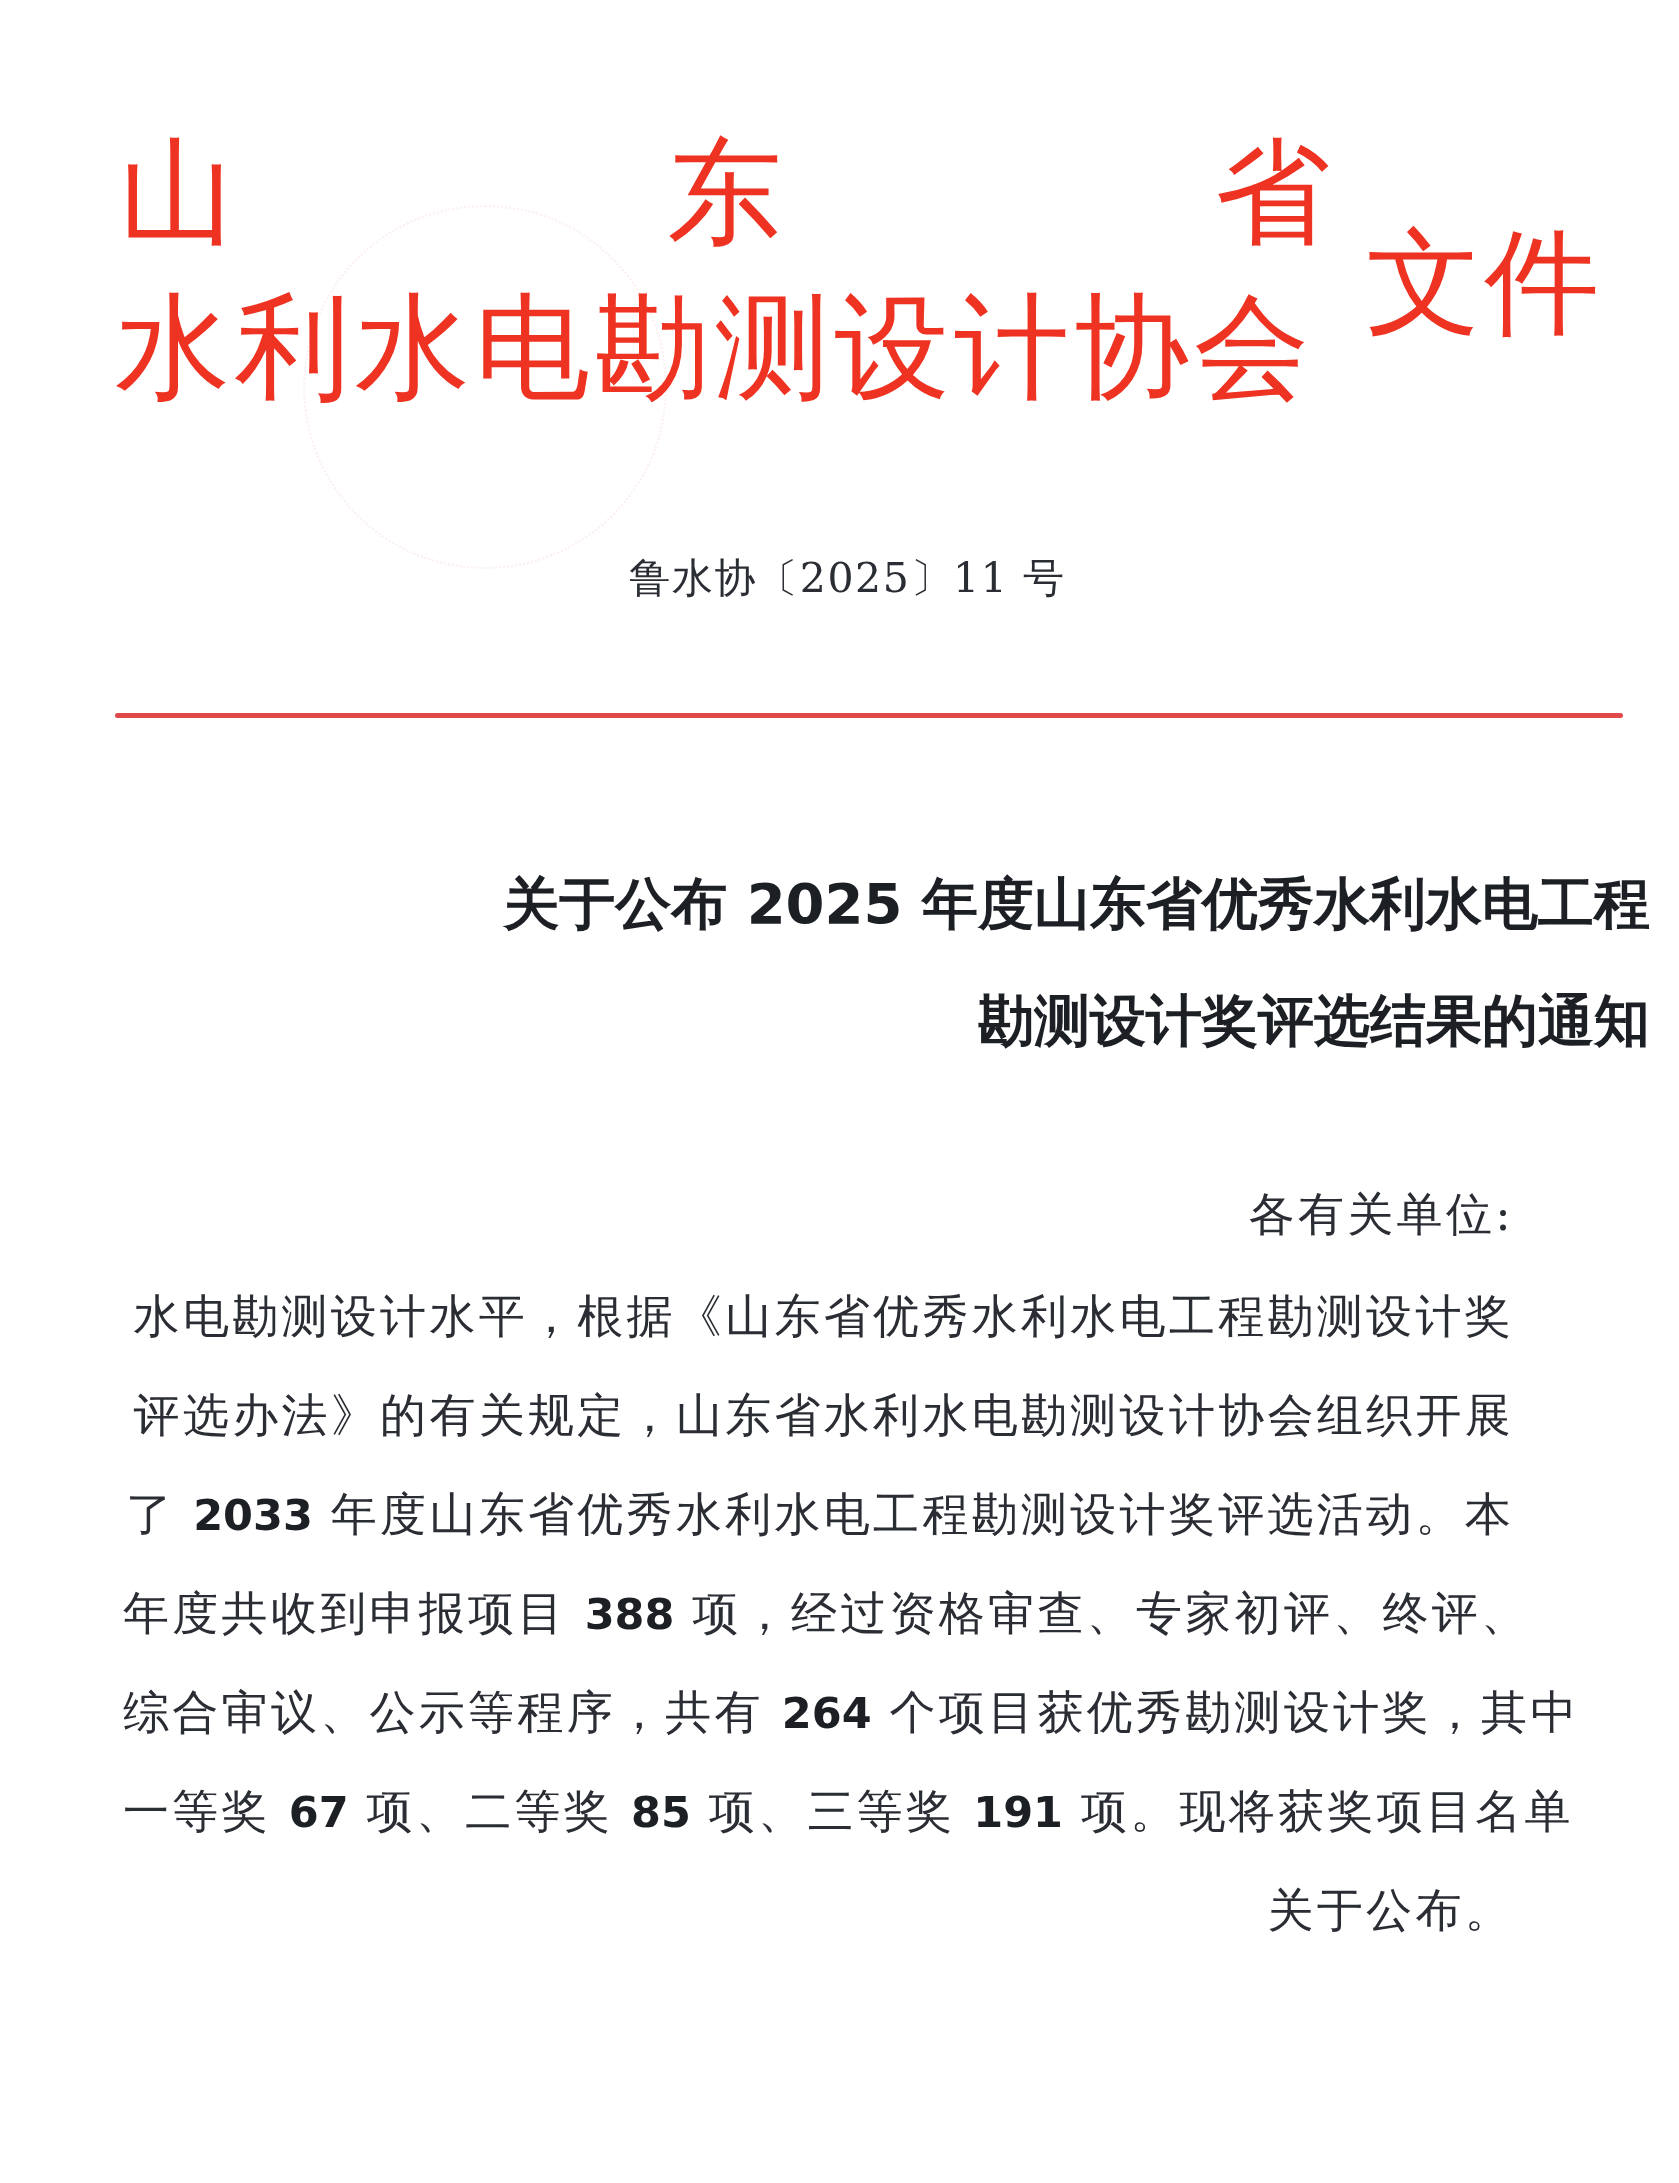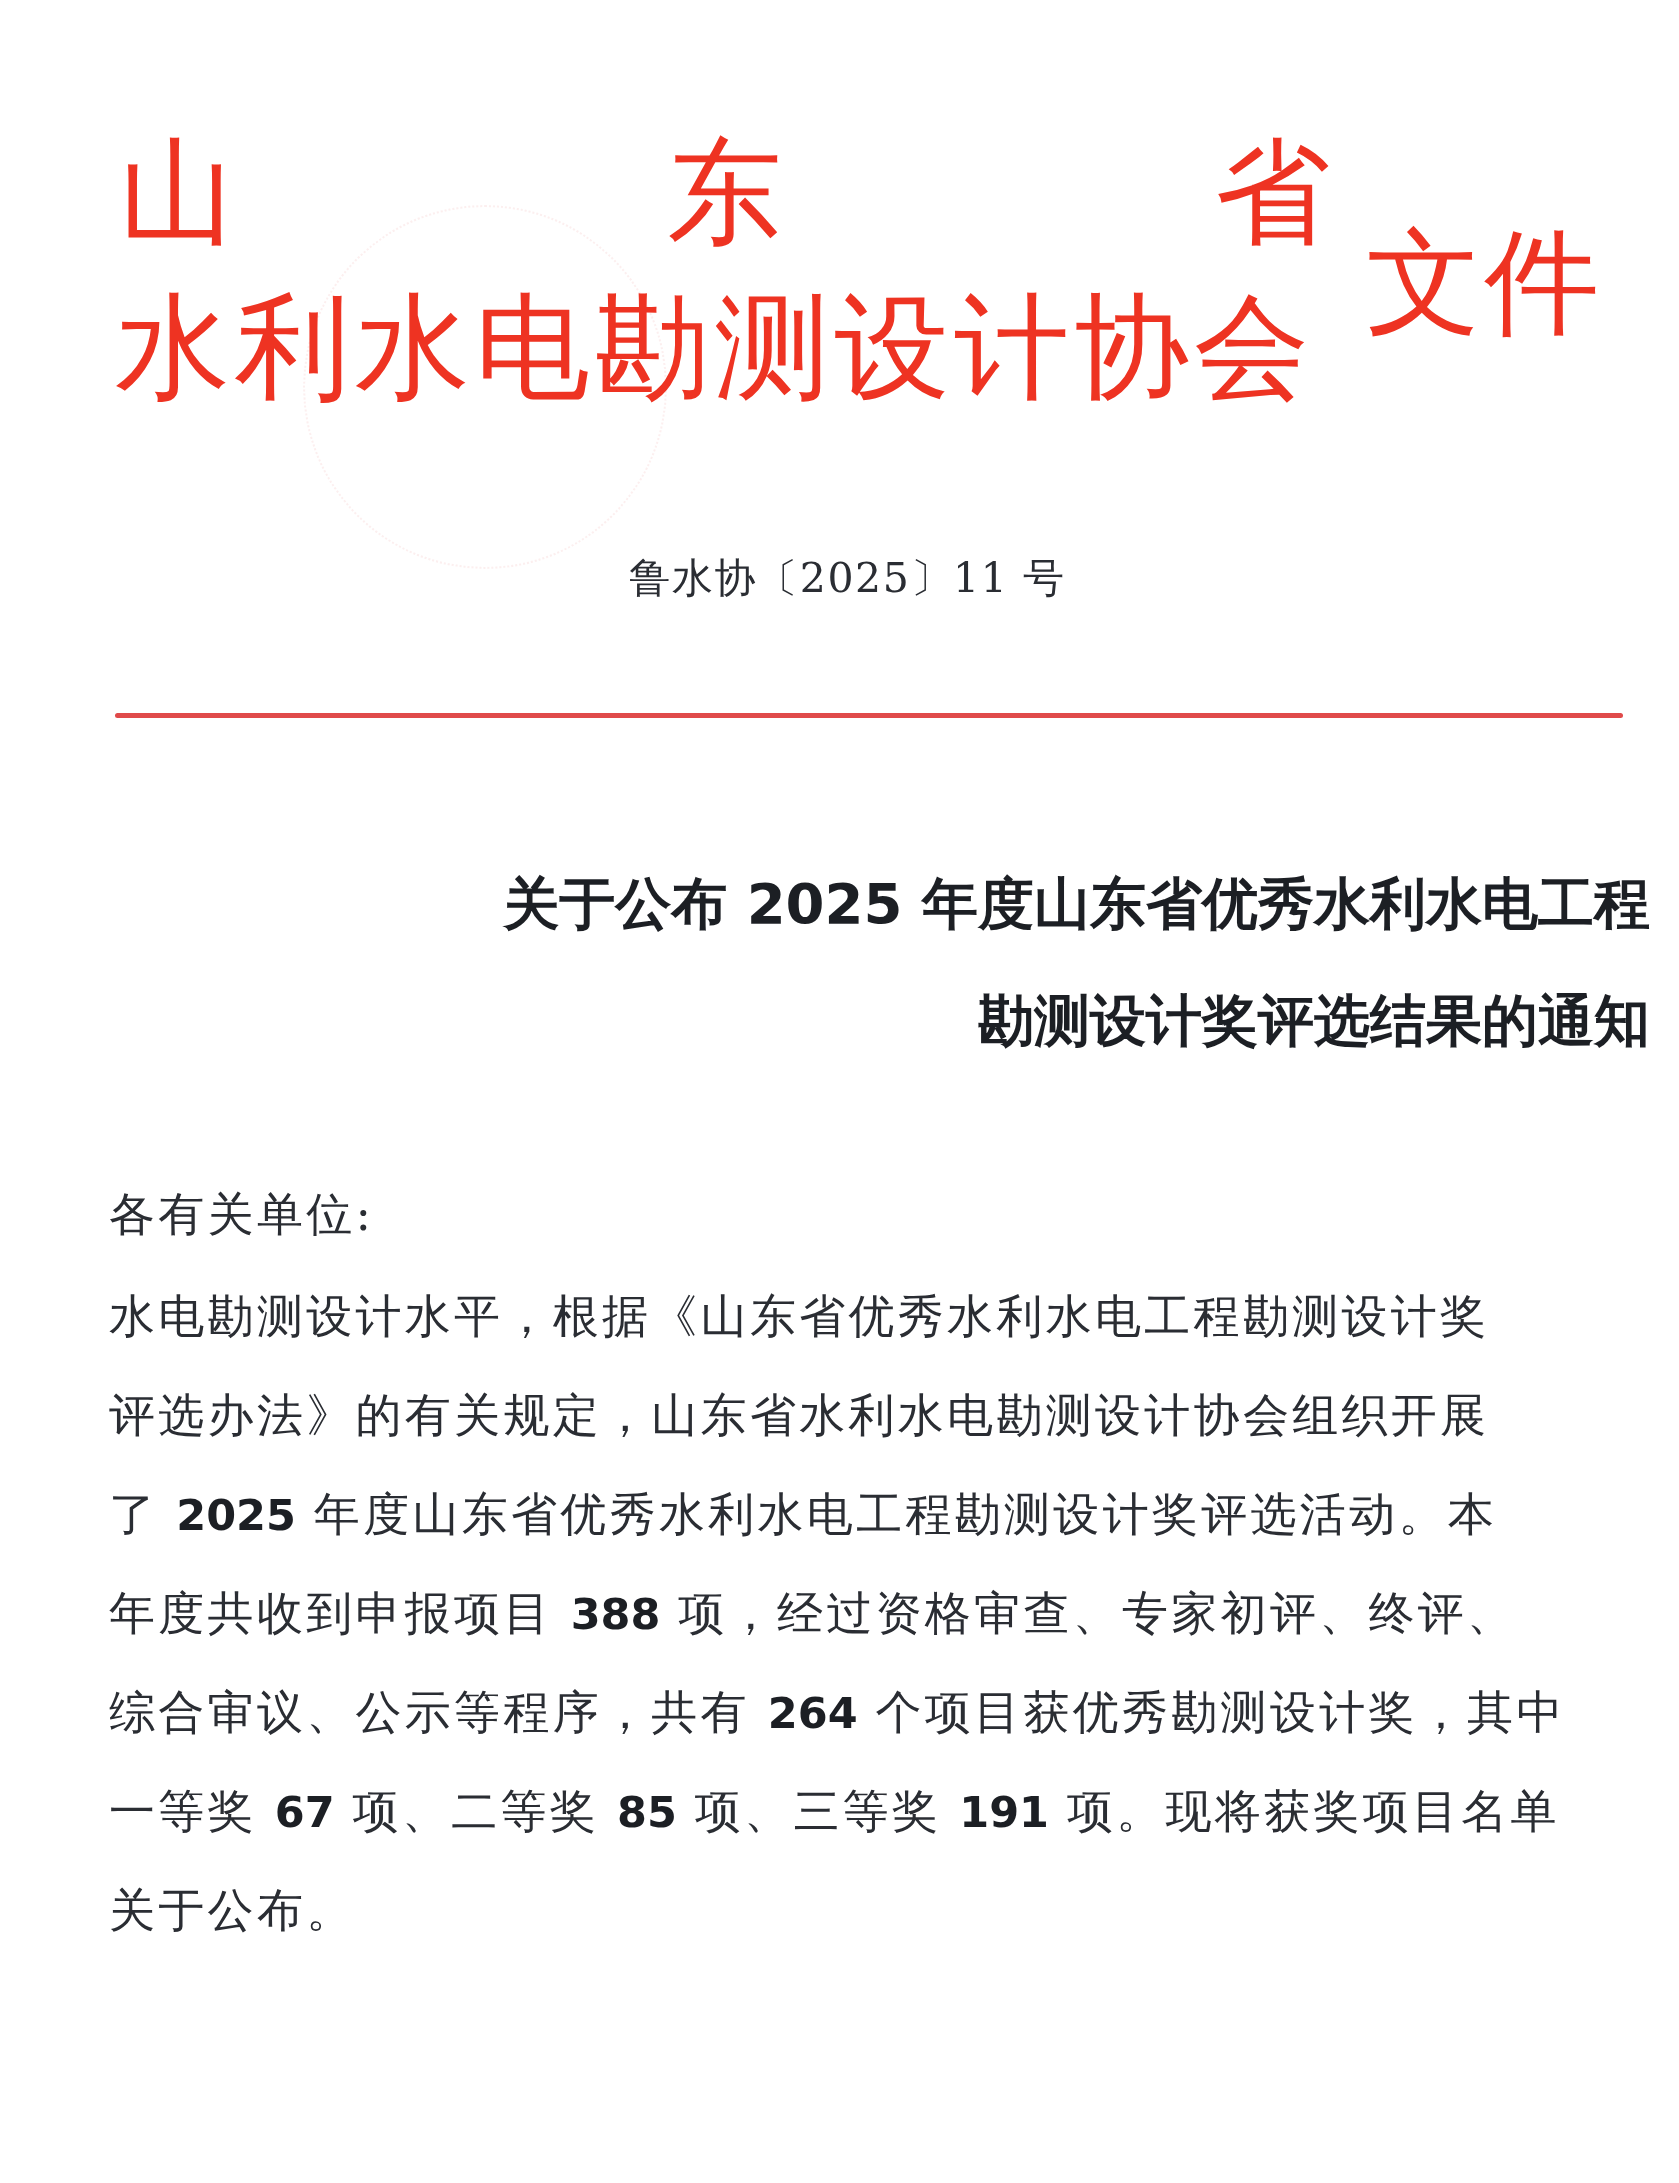--- a/index.html
+++ b/index.html
@@ -116,25 +116,26 @@
     .title .title-line {
       display: block;
       margin-bottom: 43px;
     }
     .title .title-line.l1 { transform: translateX(-29px); }
     .title .title-line.l2 { transform: translateX(-29px); }
     
     .body-text {
       position: absolute;
       top: 1186px;
-      left: 109px;
+      left: 123px;
       width: 1391px;
       font-family: "DejaVu Serif", serif;
       font-size: 46px;
       color: #2a2d33;
+      text-align: right;
     }
     .salutation {
       line-height: 57px;
       margin: 0 0 45px 0;
       letter-spacing: 3.3px;
     }
     .para-line {
       display: block;
       height: 99px;
       line-height: 57px;
@@ -176,21 +177,21 @@
   <div class="title">
     <span class="title-line l1">关于公布 2025 年度山东省优秀水利水电工程</span>
     <span class="title-line l2">勘测设计奖评选结果的通知</span>
   </div>
 
   <div class="body-text">
     <div class="salutation">各有关单位:</div>
     <div class="paragraph" id="para">
         <span class="para-line"><span>水电勘测设计水平，根据《山东省优秀水利水电工程勘测设计奖</span></span>
         <span class="para-line"><span>评选办法》的有关规定，山东省水利水电勘测设计协会组织开展</span></span>
-        <span class="para-line"><span>了 </span><span class="num">2025</span><span> 年度山东省优秀水利水电工程勘测设计奖评选活动。本</span></span>
+        <span class="para-line"><span>了 </span><span class="num">2033</span><span> 年度山东省优秀水利水电工程勘测设计奖评选活动。本</span></span>
         <span class="para-line"><span>年度共收到申报项目 </span><span class="num">388</span><span> 项，经过资格审查、专家初评、终评、</span></span>
         <span class="para-line"><span>综合审议、公示等程序，共有 </span><span class="num">264</span><span> 个项目获优秀勘测设计奖，其中</span></span>
         <span class="para-line"><span>一等奖 </span><span class="num">67</span><span> 项、二等奖 </span><span class="num">85</span><span> 项、三等奖 </span><span class="num">191</span><span> 项。现将获奖项目名单</span></span>
         <span class="para-line"><span>关于公布。</span></span>
       </div>
   </div>
 
 </div>
 
 

